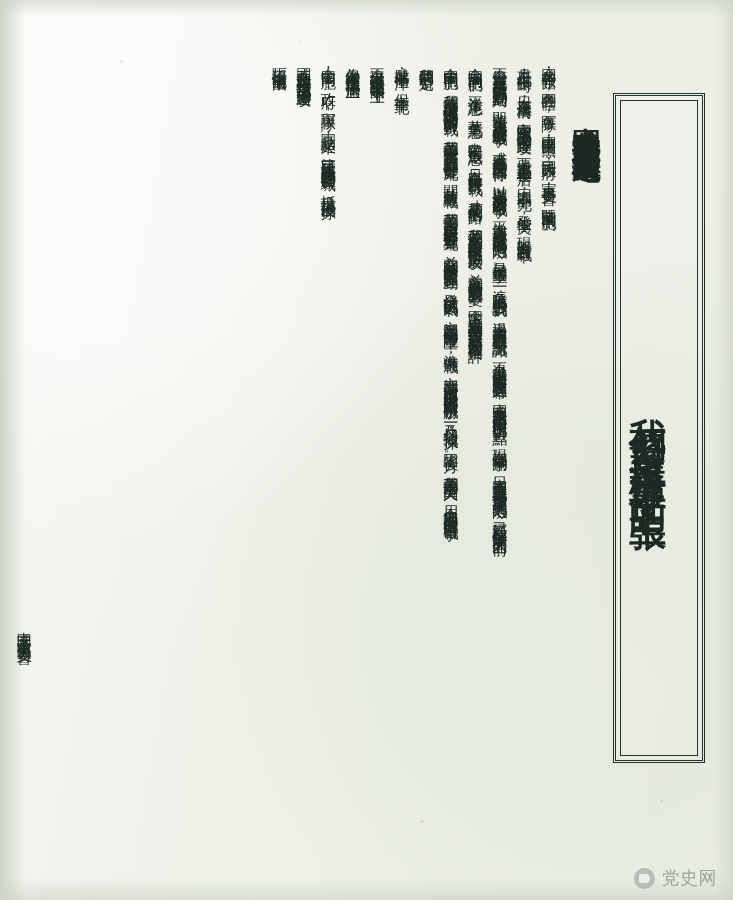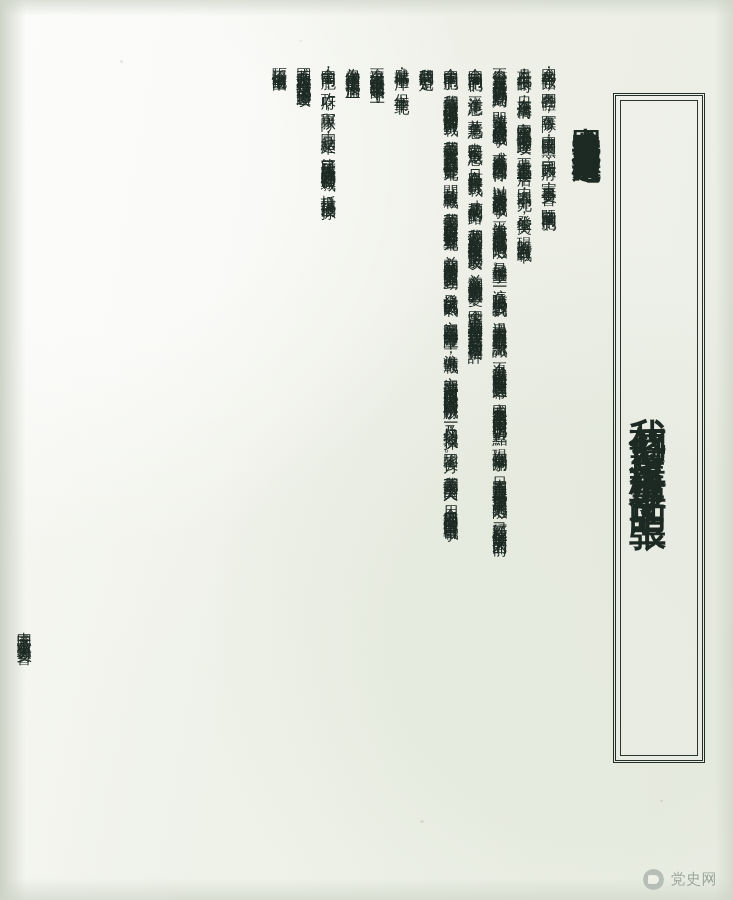--- a/index.html
+++ b/index.html
@@ -164,21 +164,21 @@
   
   #watermark {
     position: absolute;
     right: 16px;
     bottom: 10px;
     display: flex;
     align-items: center;
     gap: 7px;
     color: #9aa39a;
     font-family: "DejaVu Sans", "Liberation Sans", sans-serif;
-    font-size: 15px;
+    font-size: 18px;
     opacity: 0.95;
   }
   #watermark .wb-logo {
     width: 21px;
     height: 21px;
     border-radius: 50%;
     background: #b4bcb4;
     position: relative;
     flex: 0 0 auto;
   }

